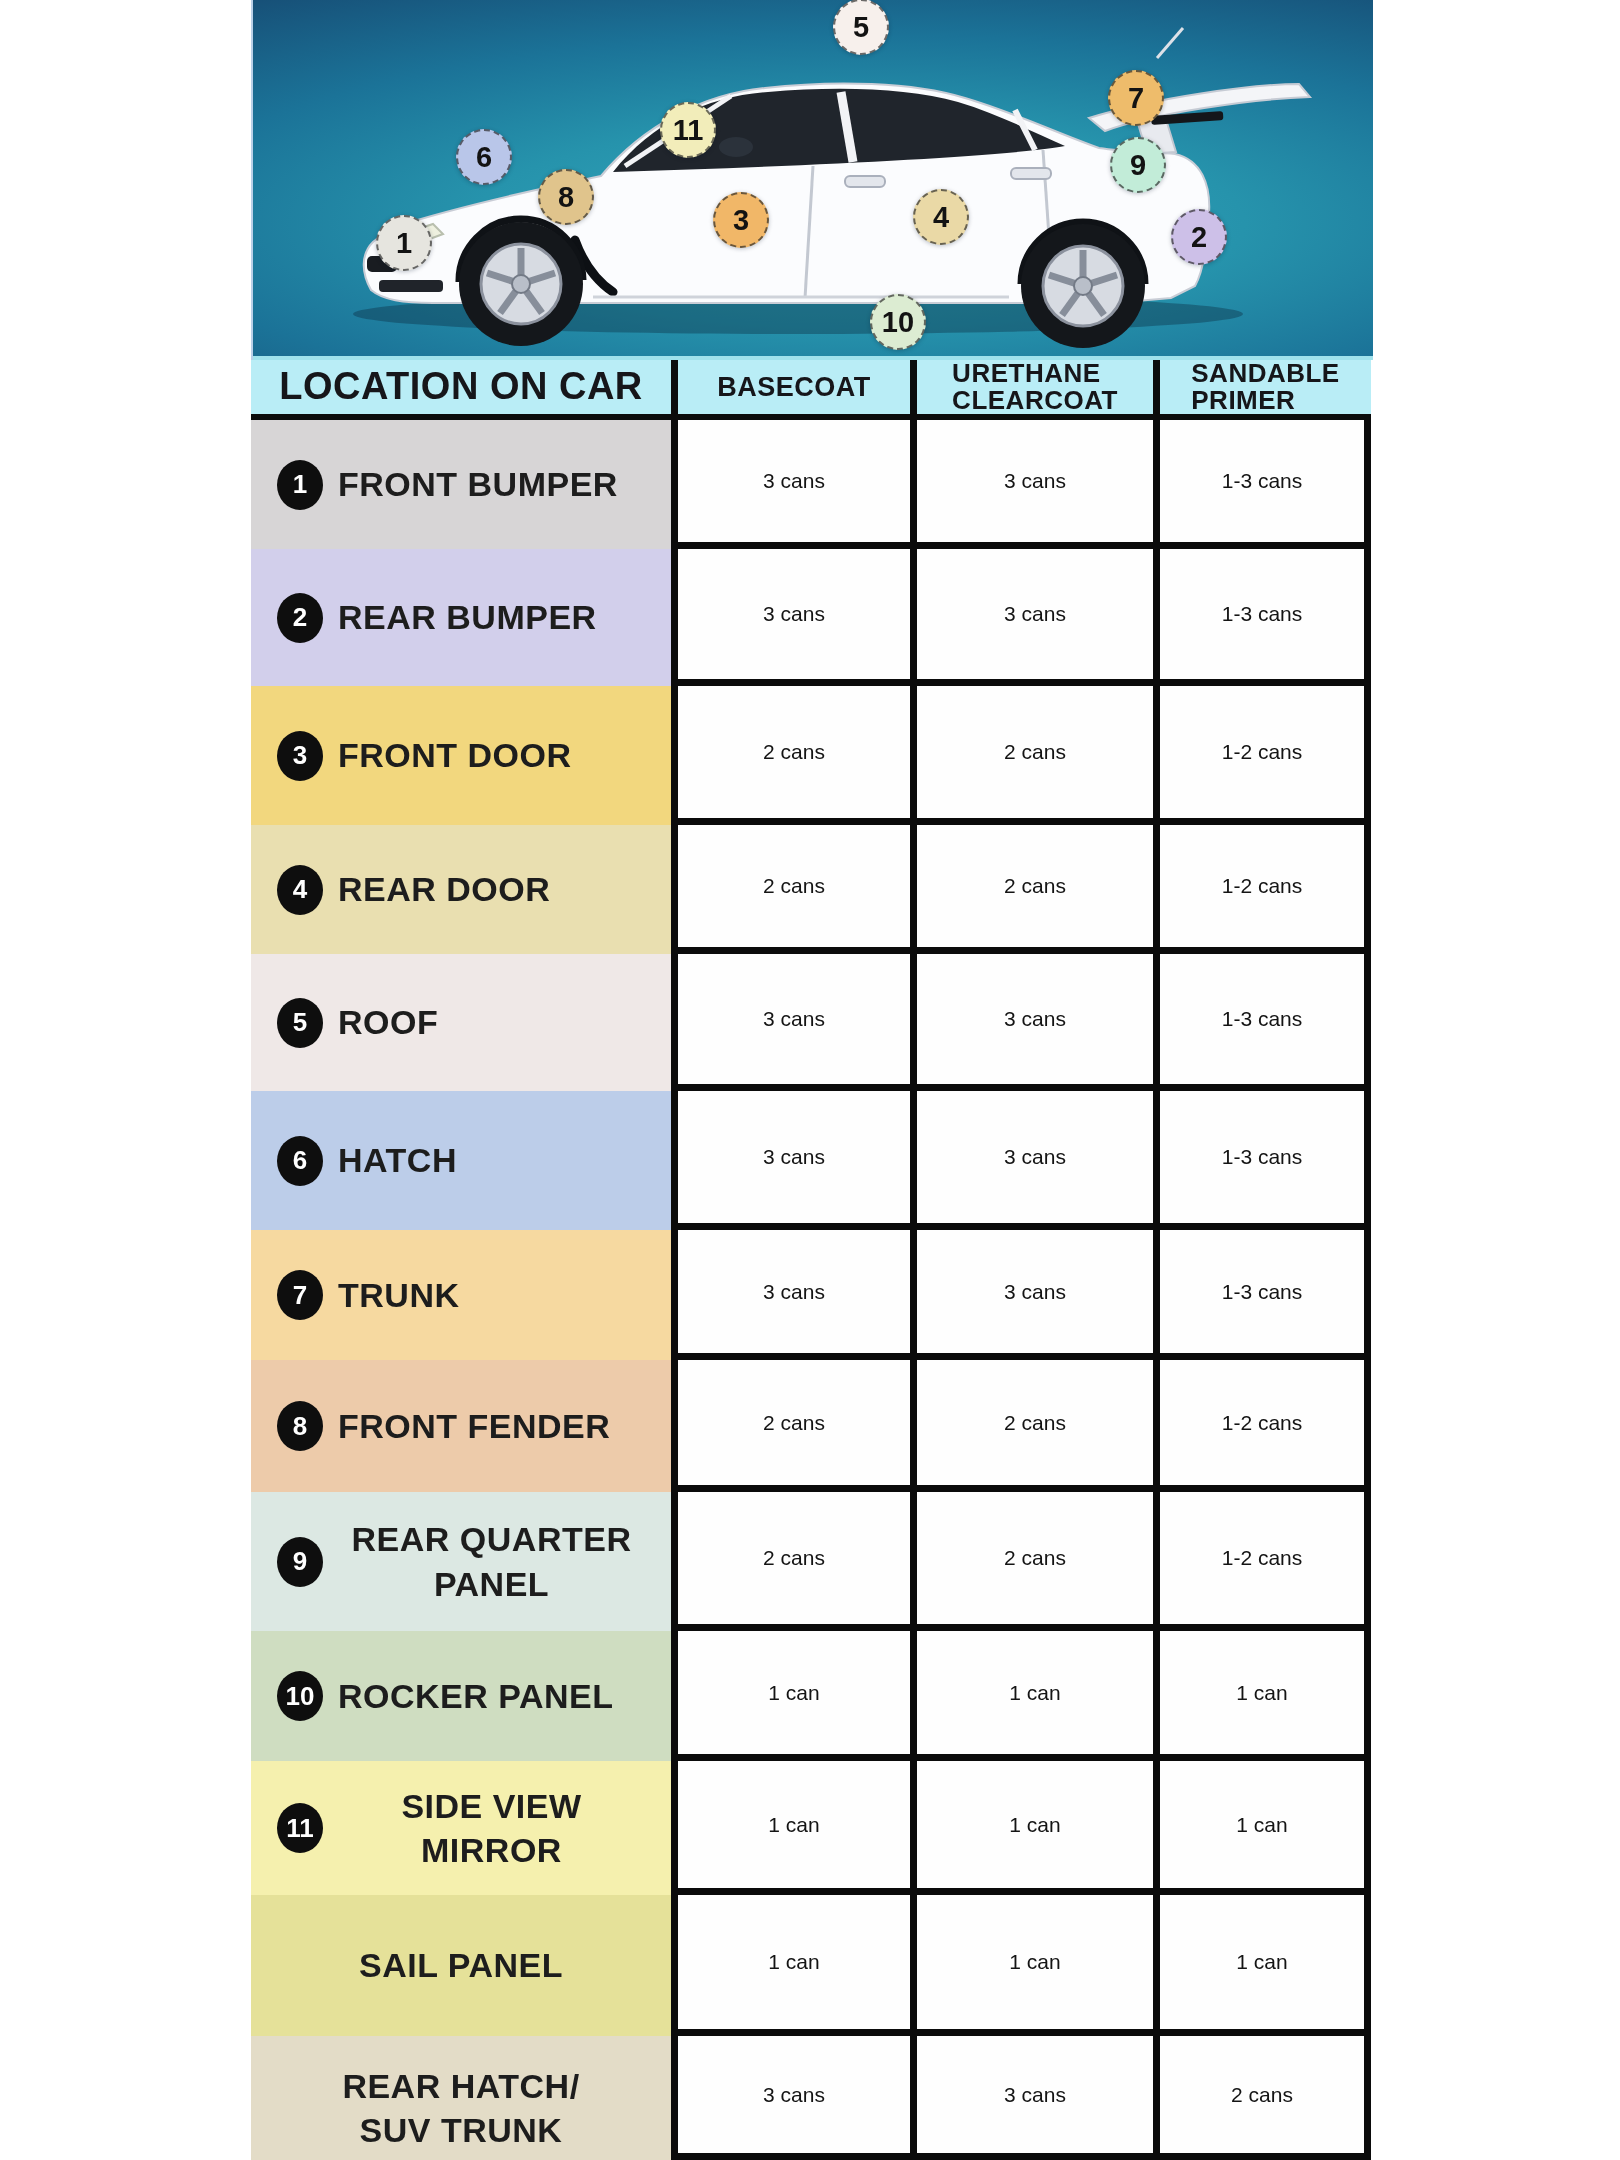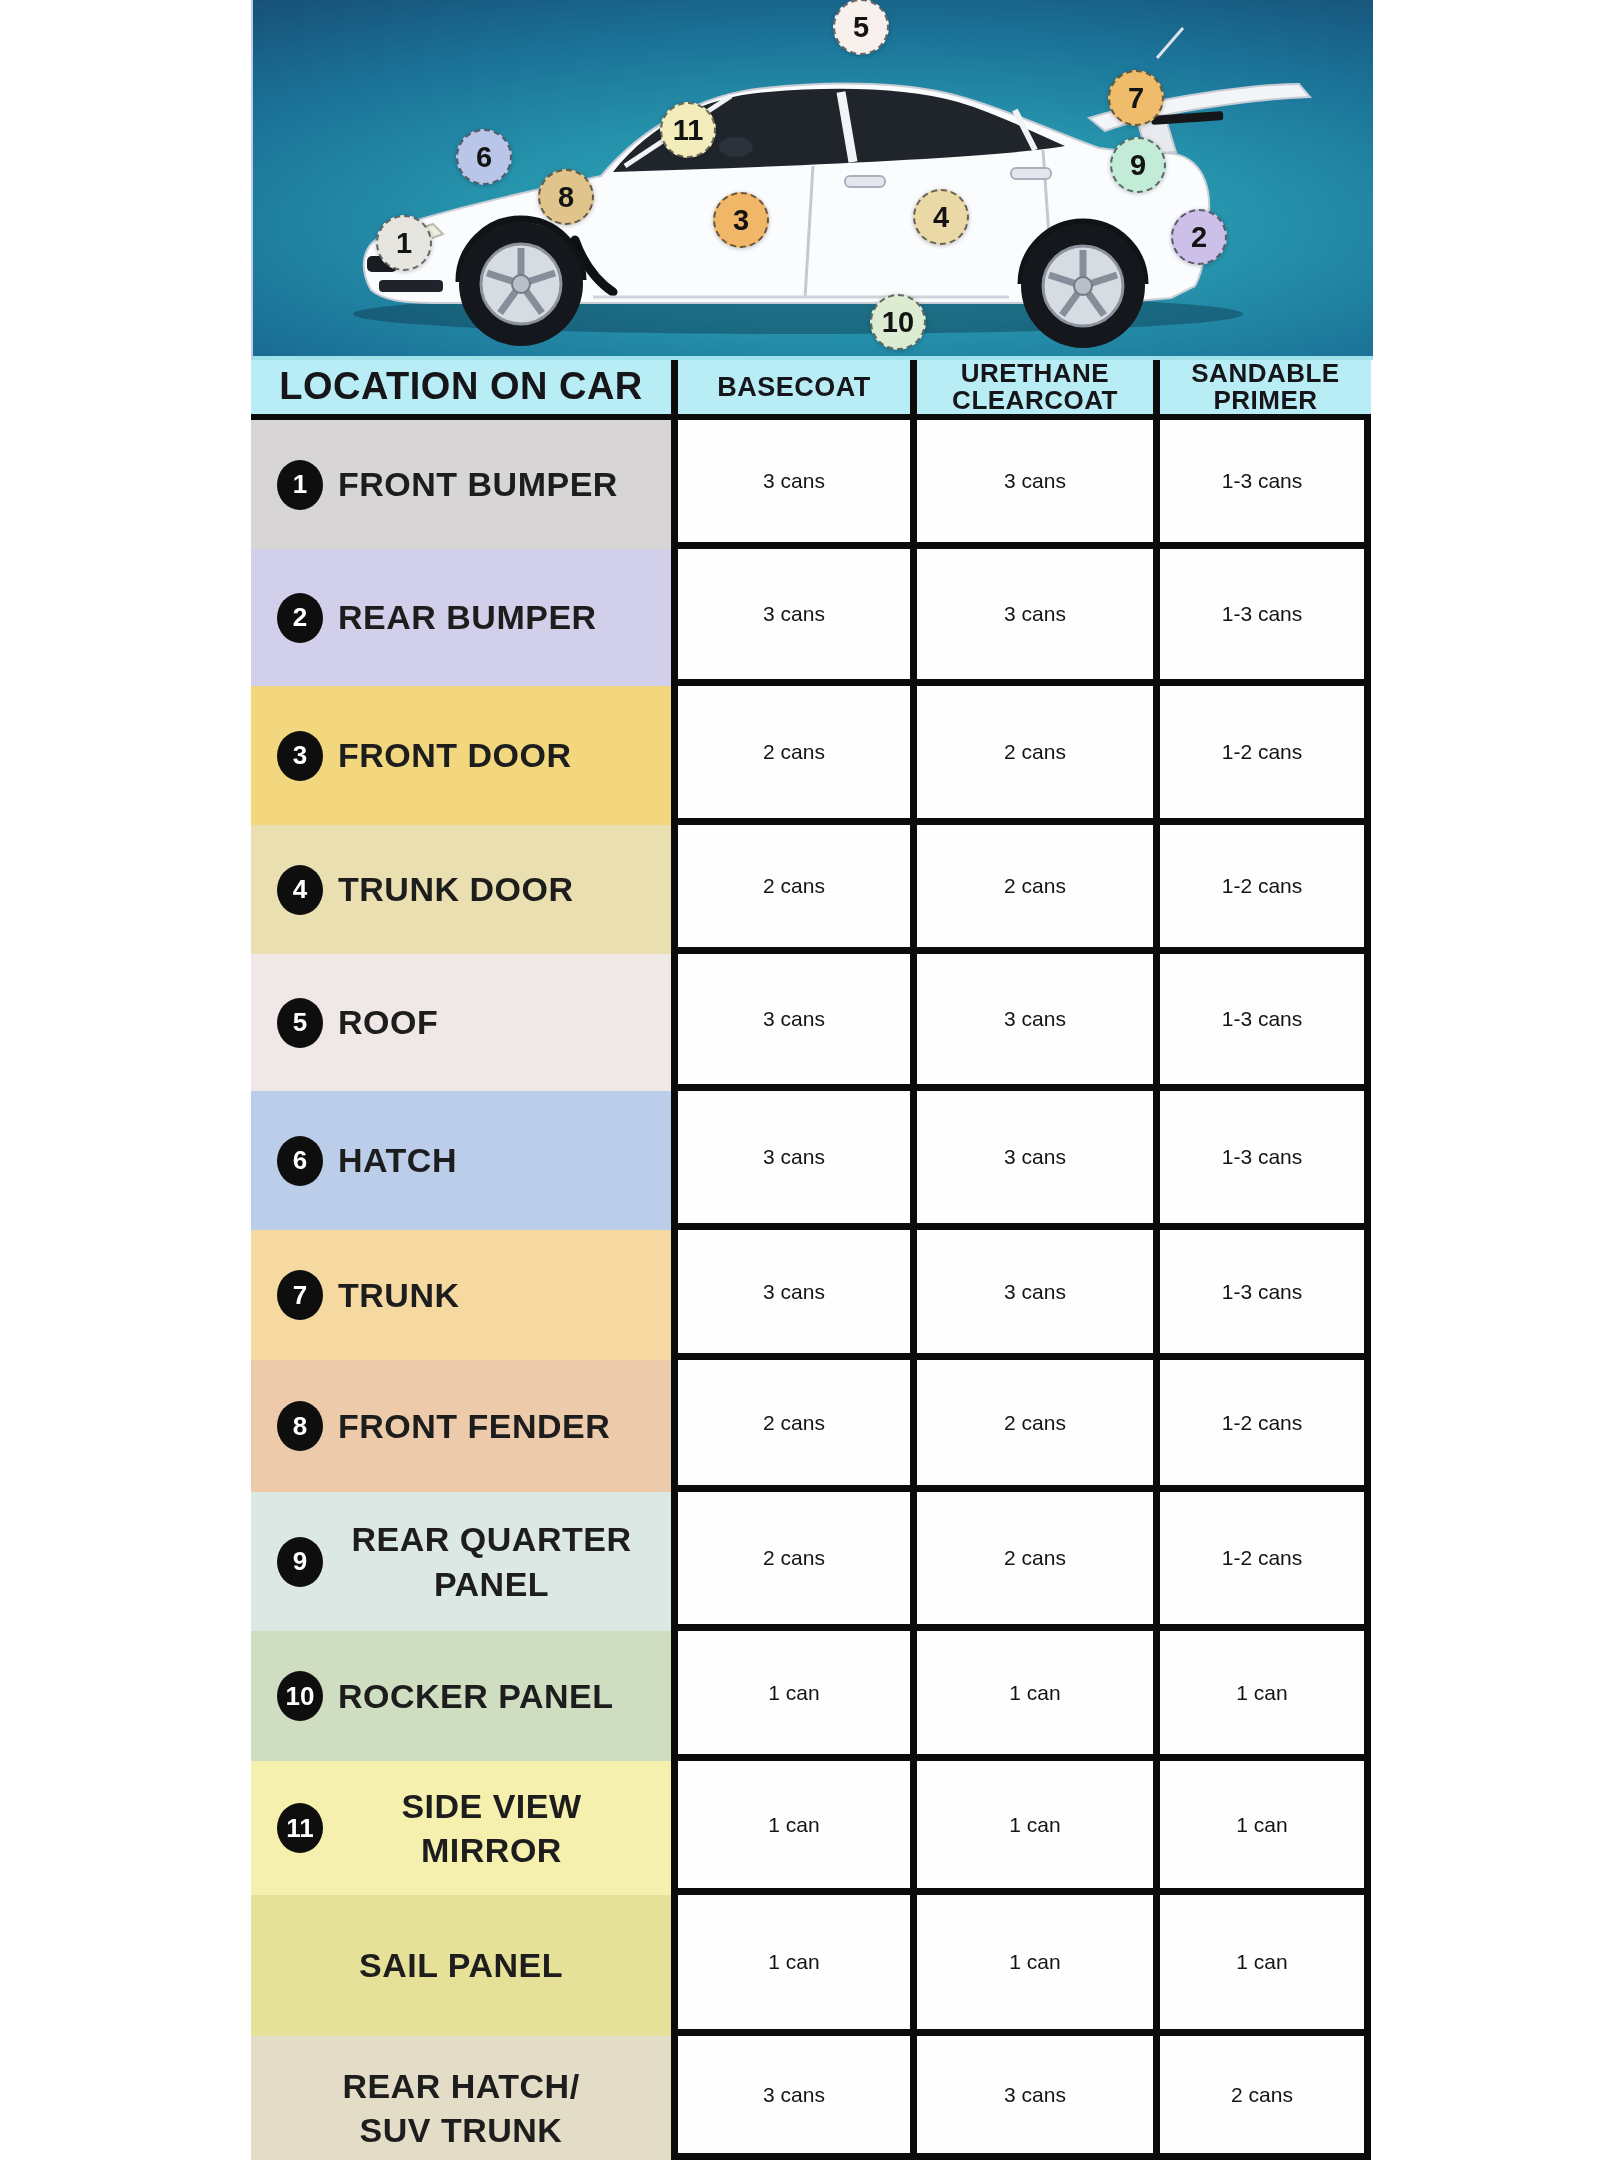--- a/index.html
+++ b/index.html
@@ -27,21 +27,21 @@
     display:flex; align-items:center; justify-content:center;
     font-size:29px; font-weight:700; color:#131313;
     transform:translate(-50%,-50%);
     box-shadow:0 1px 4px rgba(0,20,40,0.25);
   }
 
   
   .grid-header { display:flex; width:1120px; height:60px; background:#b9edf6;
     border-bottom:6px solid #0c0c0c; box-sizing:border-box; }
   .grid-header .hcell {
-    display:flex; align-items:center; justify-content:center; text-align:center;
+    display:flex; align-items:center; justify-content:center; text-align:left;
     color:#16161a; font-weight:700; box-sizing:border-box; white-space:pre-line;
     line-height:1.05; letter-spacing:0.5px;
   }
   .hcell.h-loc  { width:420px; font-size:38px; }
   .hcell.h-base { width:239px; font-size:27px; border-left:7px solid #0c0c0c; }
   .hcell.h-ure  { width:243px; font-size:26px; border-left:7px solid #0c0c0c; }
   .hcell.h-sand { width:218px; font-size:26px; border-left:7px solid #0c0c0c; }
 
   .table-body { display:flex; width:1120px; }
 
@@ -191,21 +191,21 @@
         <div class="row" style="height: 137px; background: rgb(210, 207, 235);">
           <span class="num-badge">2</span>
           <span class="loc-label">REAR BUMPER</span>
         </div>
         <div class="row" style="height: 139px; background: rgb(242, 215, 126);">
           <span class="num-badge">3</span>
           <span class="loc-label">FRONT DOOR</span>
         </div>
         <div class="row" style="height: 129px; background: rgb(233, 223, 176);">
           <span class="num-badge">4</span>
-          <span class="loc-label">TRUNK DOOR</span>
+          <span class="loc-label">REAR DOOR</span>
         </div>
         <div class="row" style="height: 137px; background: rgb(239, 232, 231);">
           <span class="num-badge">5</span>
           <span class="loc-label">ROOF</span>
         </div>
         <div class="row" style="height: 139px; background: rgb(188, 205, 233);">
           <span class="num-badge">6</span>
           <span class="loc-label">HATCH</span>
         </div>
         <div class="row" style="height: 130px; background: rgb(246, 217, 160);">

